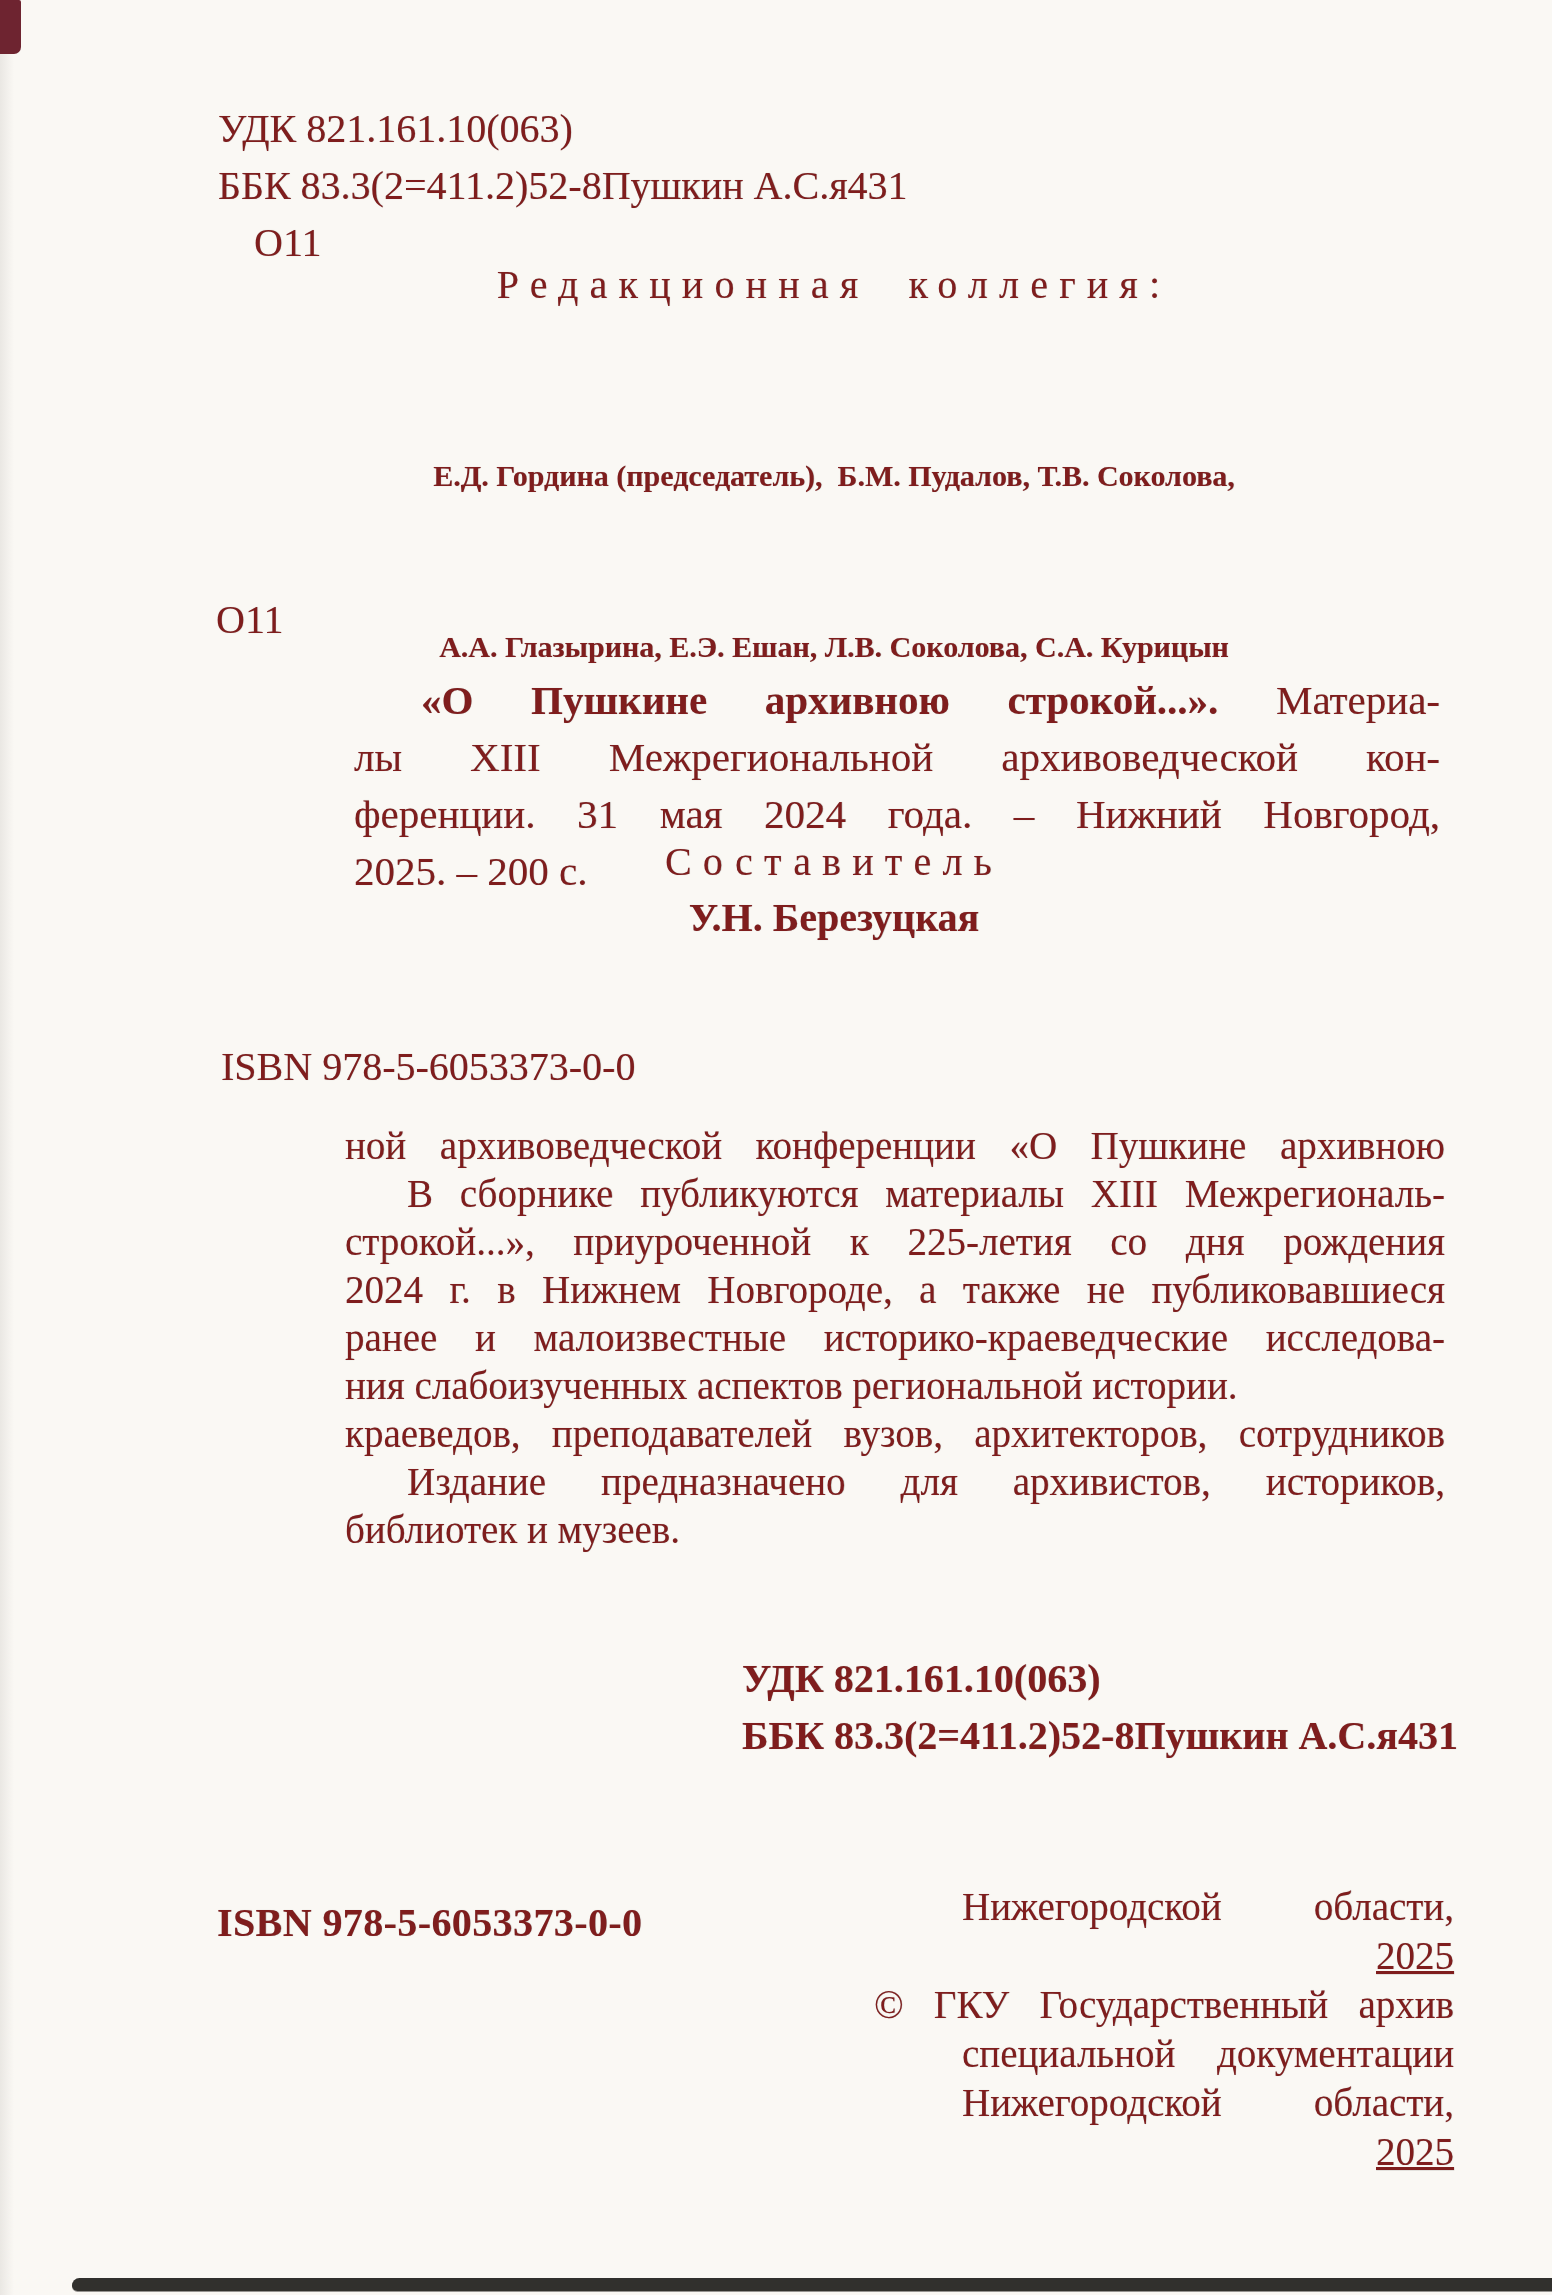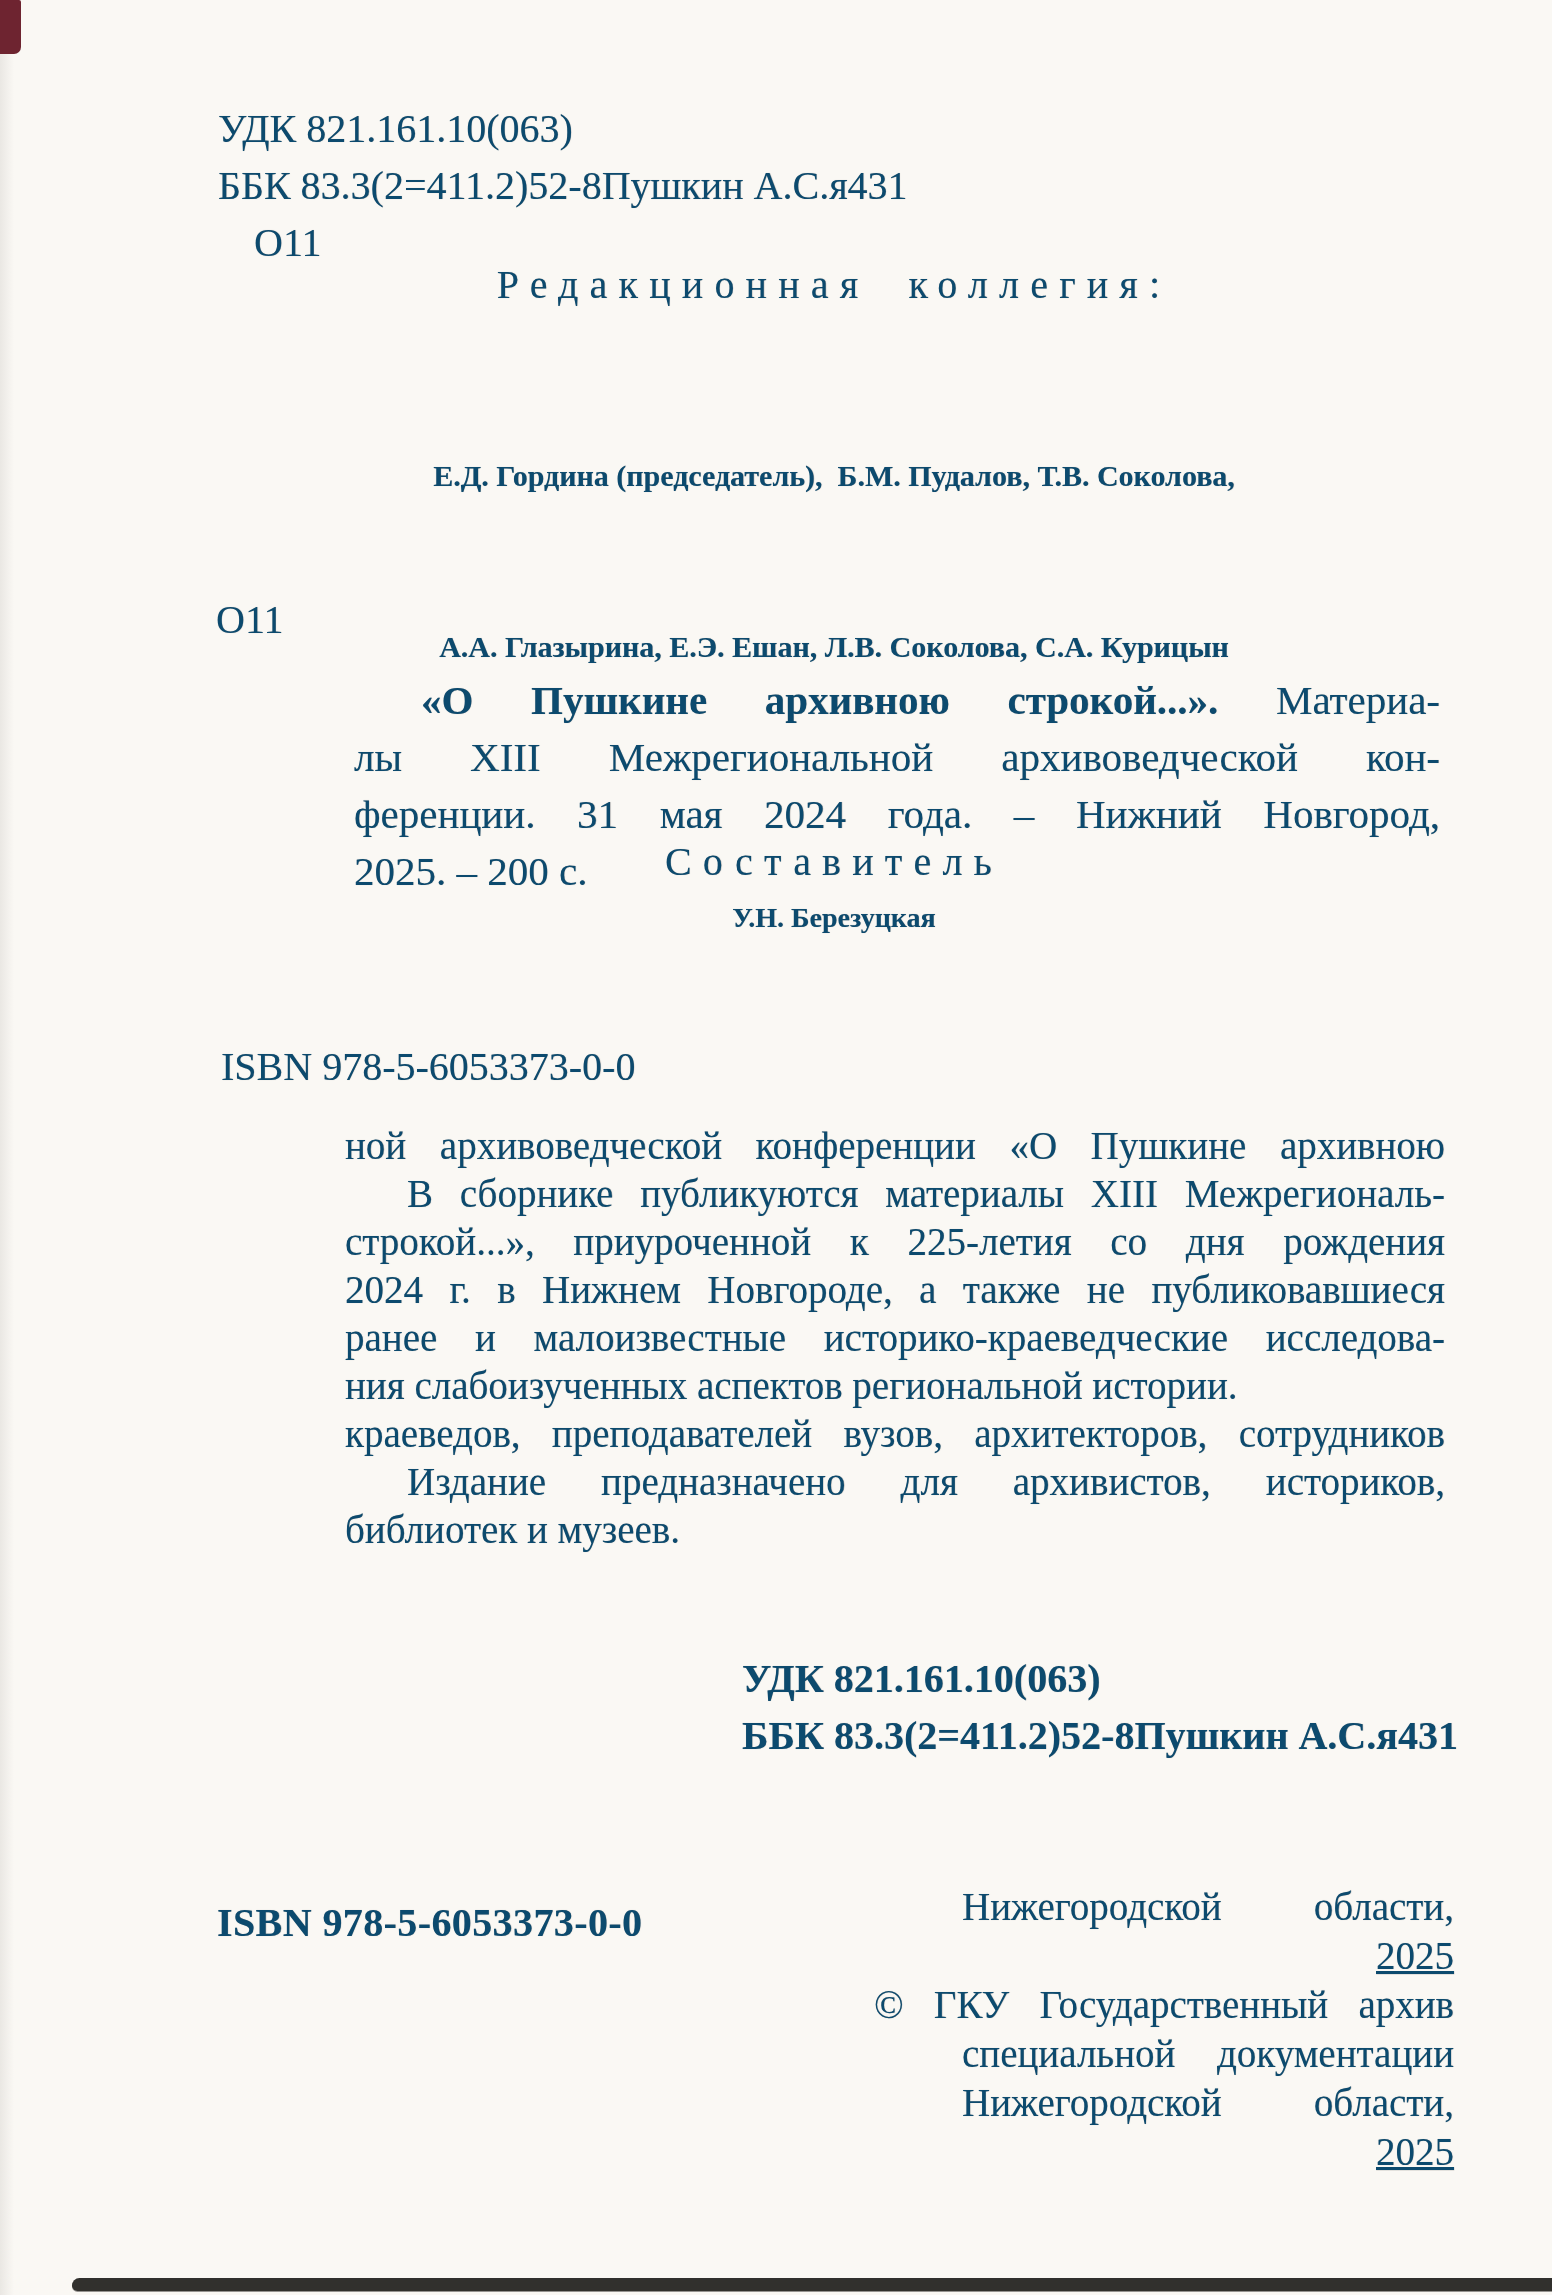--- a/index.html
+++ b/index.html
@@ -2,33 +2,33 @@
 <html><head>
 <meta charset="utf-8">
 <style>
   html,body{margin:0;padding:0;background:#e8e6e2;}
   .page{
     position:relative;
     width:1552px;height:2295px;
     background:#faf8f4;
     overflow:hidden;
     font-family:"Liberation Serif","DejaVu Serif",serif;
-    color:#0c4a6e;
+    color:#7f1d1d;
     text-shadow:0.3px 0.3px 0.7px rgba(45,42,40,0.38);
   }
   .abs{position:absolute;}
   
   .top-codes{left:218px;top:100px;font-size:40px;line-height:57px;}
   .top-codes .mark{margin-left:36px;}
   
   .editorial{left:218px;top:256px;width:1232px;text-align:center;}
   .spaced-heading{font-size:40px;line-height:57px;letter-spacing:0.28em;word-spacing:0.45em;}
   .names{font-size:30px;line-height:57px;font-weight:bold;margin-top:20px;white-space:pre-wrap;}
   .compiler-head{margin-top:44px;}
-  .compiler-name{font-size:28px;line-height:55px;font-weight:bold;}
+  .compiler-name{font-size:40px;line-height:55px;font-weight:bold;}
   
   .author-mark-mid{left:216px;top:595px;font-size:40px;line-height:50px;}
   
   .card{left:354px;top:672px;width:1086px;font-size:41px;line-height:57px;}
   .jline{text-align:justify;text-align-last:justify;}
   .card .first{padding-left:67px;}
   .card .bold{font-weight:bold;}
   
   .isbn-top{left:221px;top:1042px;font-size:40px;line-height:50px;}
   

